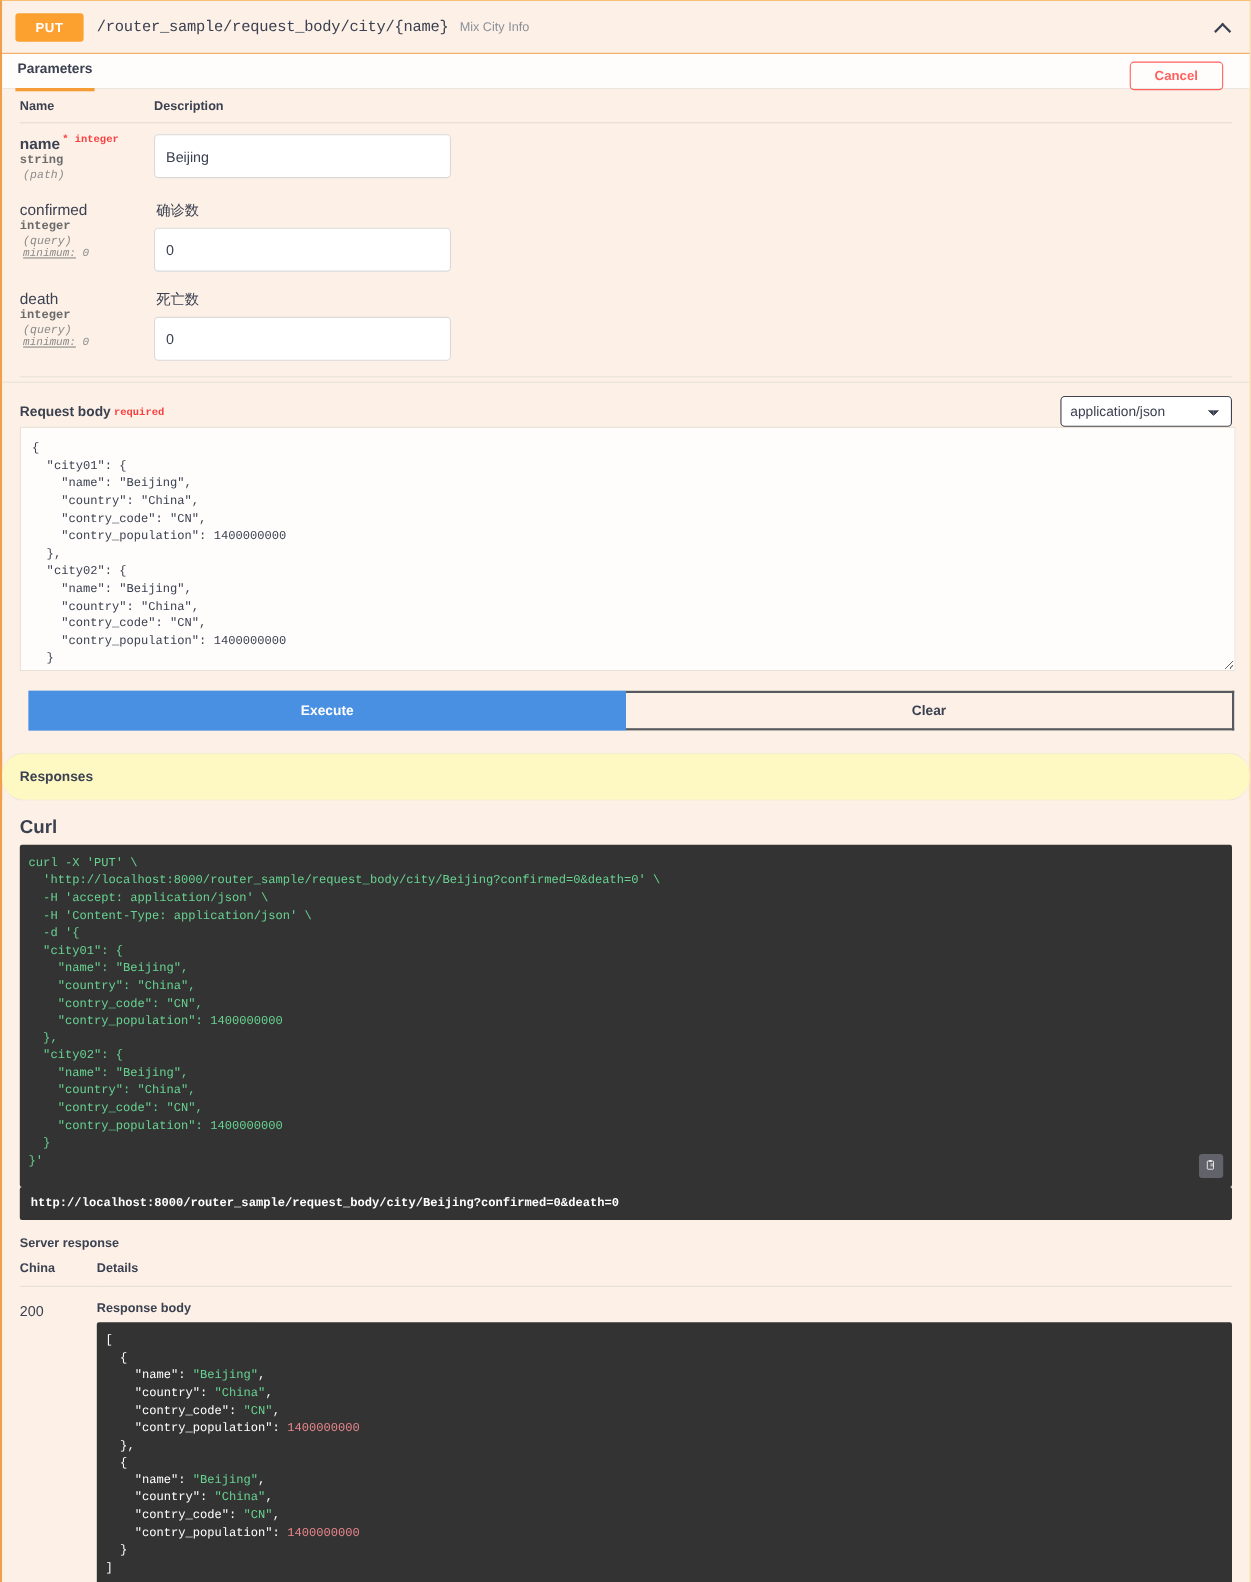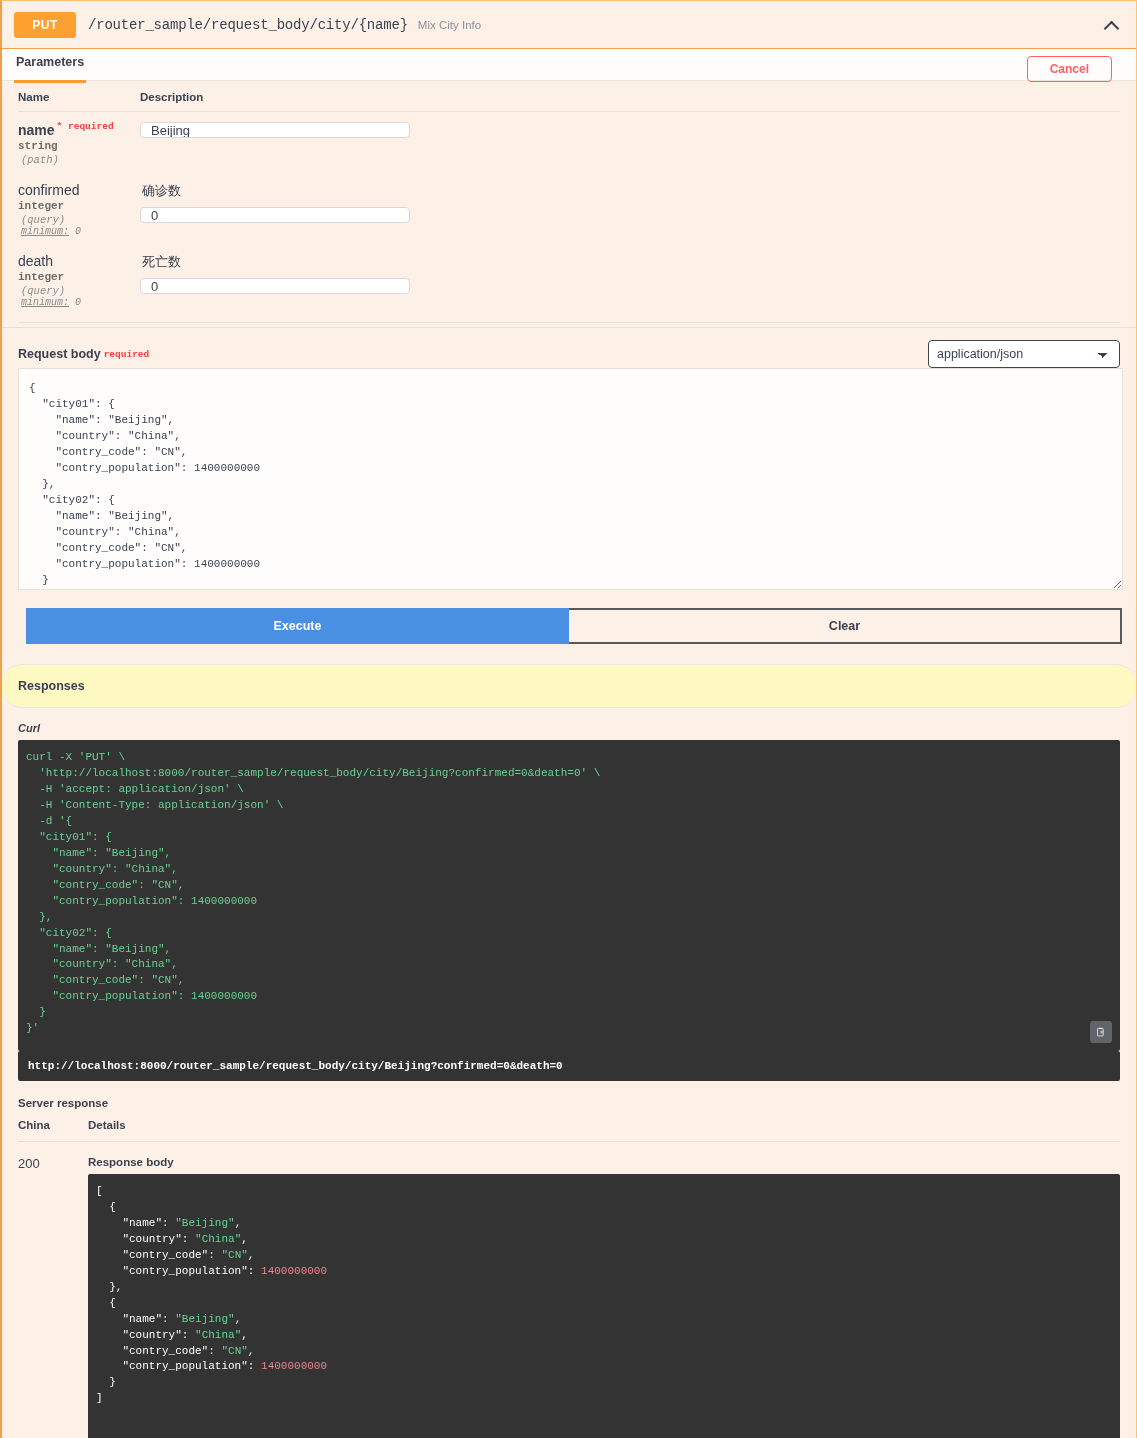--- a/index.html
+++ b/index.html
@@ -162,21 +162,21 @@
   .p-min u { text-decoration: underline; }
 
   .field-desc {
     font-size: 13px;
     color: #3b4151;
     margin: 0 0 7px 2px;
     font-family: "Liberation Sans", sans-serif;
   }
   input.param-input {
     width: 270px;
-    height: 16px;
+    height: 40px;
     padding: 6px 10px;
     border: 1px solid #d9d9d9;
     border-radius: 4px;
     background: #fff;
     font-size: 13px;
     color: #3b4151;
     font-family: "Liberation Sans", sans-serif;
     outline: none;
   }
 
@@ -198,21 +198,21 @@
   .reqbody-required {
     color: #f93e3e;
     font-size: 9.5px;
     font-weight: bold;
     font-family: "Liberation Mono", monospace;
     vertical-align: super;
     margin-left: 3px;
   }
   .reqbody-spacer { flex: 1 1 auto; }
   .media-select {
-    width: 192px;
+    width: 156px;
     height: 28px;
     border: 1px solid #41444e;
     border-radius: 4px;
     background: #fff;
     font-size: 12.5px;
     font-family: "Liberation Sans", sans-serif;
     color: #3b4151;
     padding: 0 8px;
     appearance: none;
     -webkit-appearance: none;
@@ -281,25 +281,24 @@
     border-top: 1px solid #ebe6de;
     border-bottom: 1px solid #ebe6de;
     padding: 14px 16px;
     font-size: 12.5px;
     font-weight: bold;
     color: #3b4151;
     border-radius: 20px;
   }
   .responses-body { background: #fdf1e7; padding: 14px 16px 0 16px; }
   .sec-label {
-    font-size: 11px;
+    font-size: 17px;
     font-weight: bold;
     color: #3b4151;
     margin: 0 0 6px 0;
-    font-style: italic;
   }
 
   .code-block {
     background: #333333;
     color: #ffffff;
     font-family: "Liberation Mono", monospace;
     font-size: 11px;
     line-height: 1.45;
     padding: 10px 8px;
     white-space: pre;
@@ -389,21 +388,21 @@
         <tr>
           <th class="col-name">Name</th>
           <th>Description</th>
         </tr>
       </thead>
       <tbody>
 
         <tr>
           <td class="col-name">
             <div class="p-name req">
-              <span>name</span><span class="p-required">* required</span>
+              <span>name</span><span class="p-required">* integer</span>
             </div>
             <span class="p-type">string</span>
             <span class="p-in">(path)</span>
           </td>
           <td>
             <input class="param-input" type="text" value="Beijing" style="">
           </td>
         </tr>
 
         <tr>

